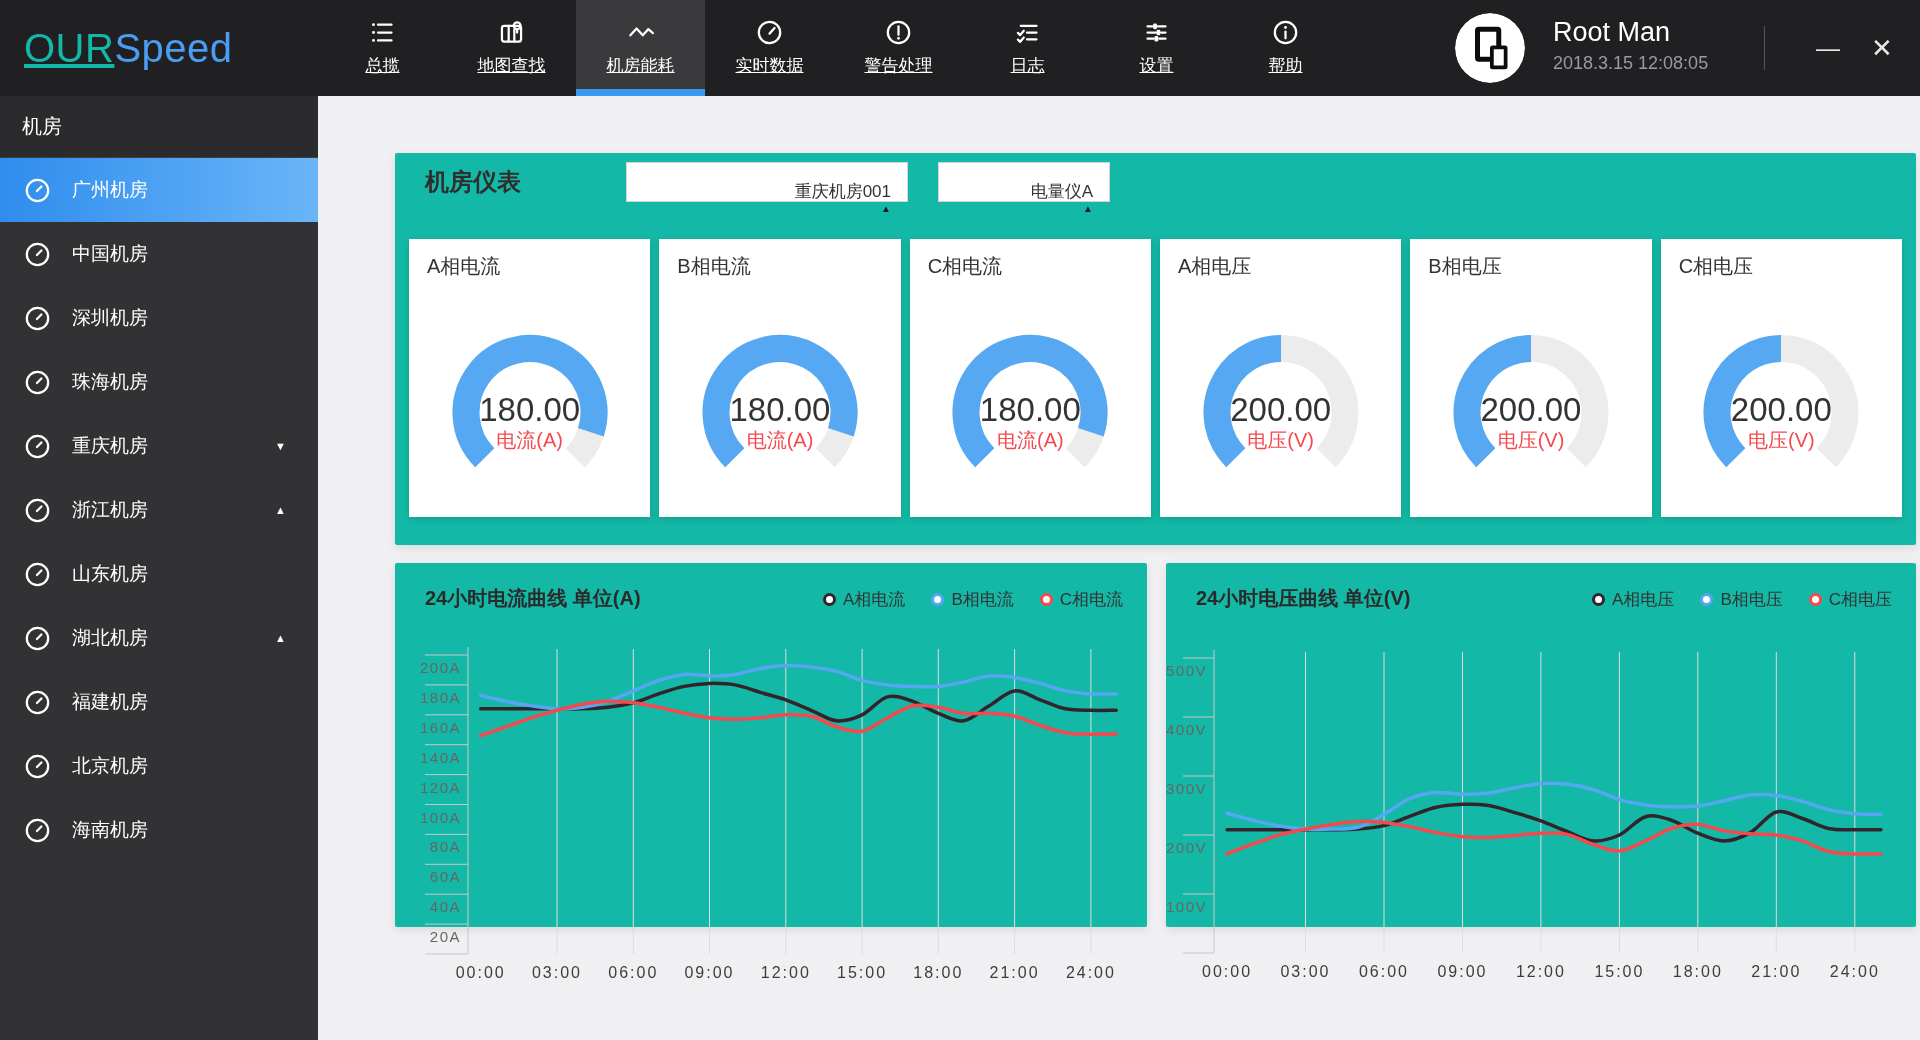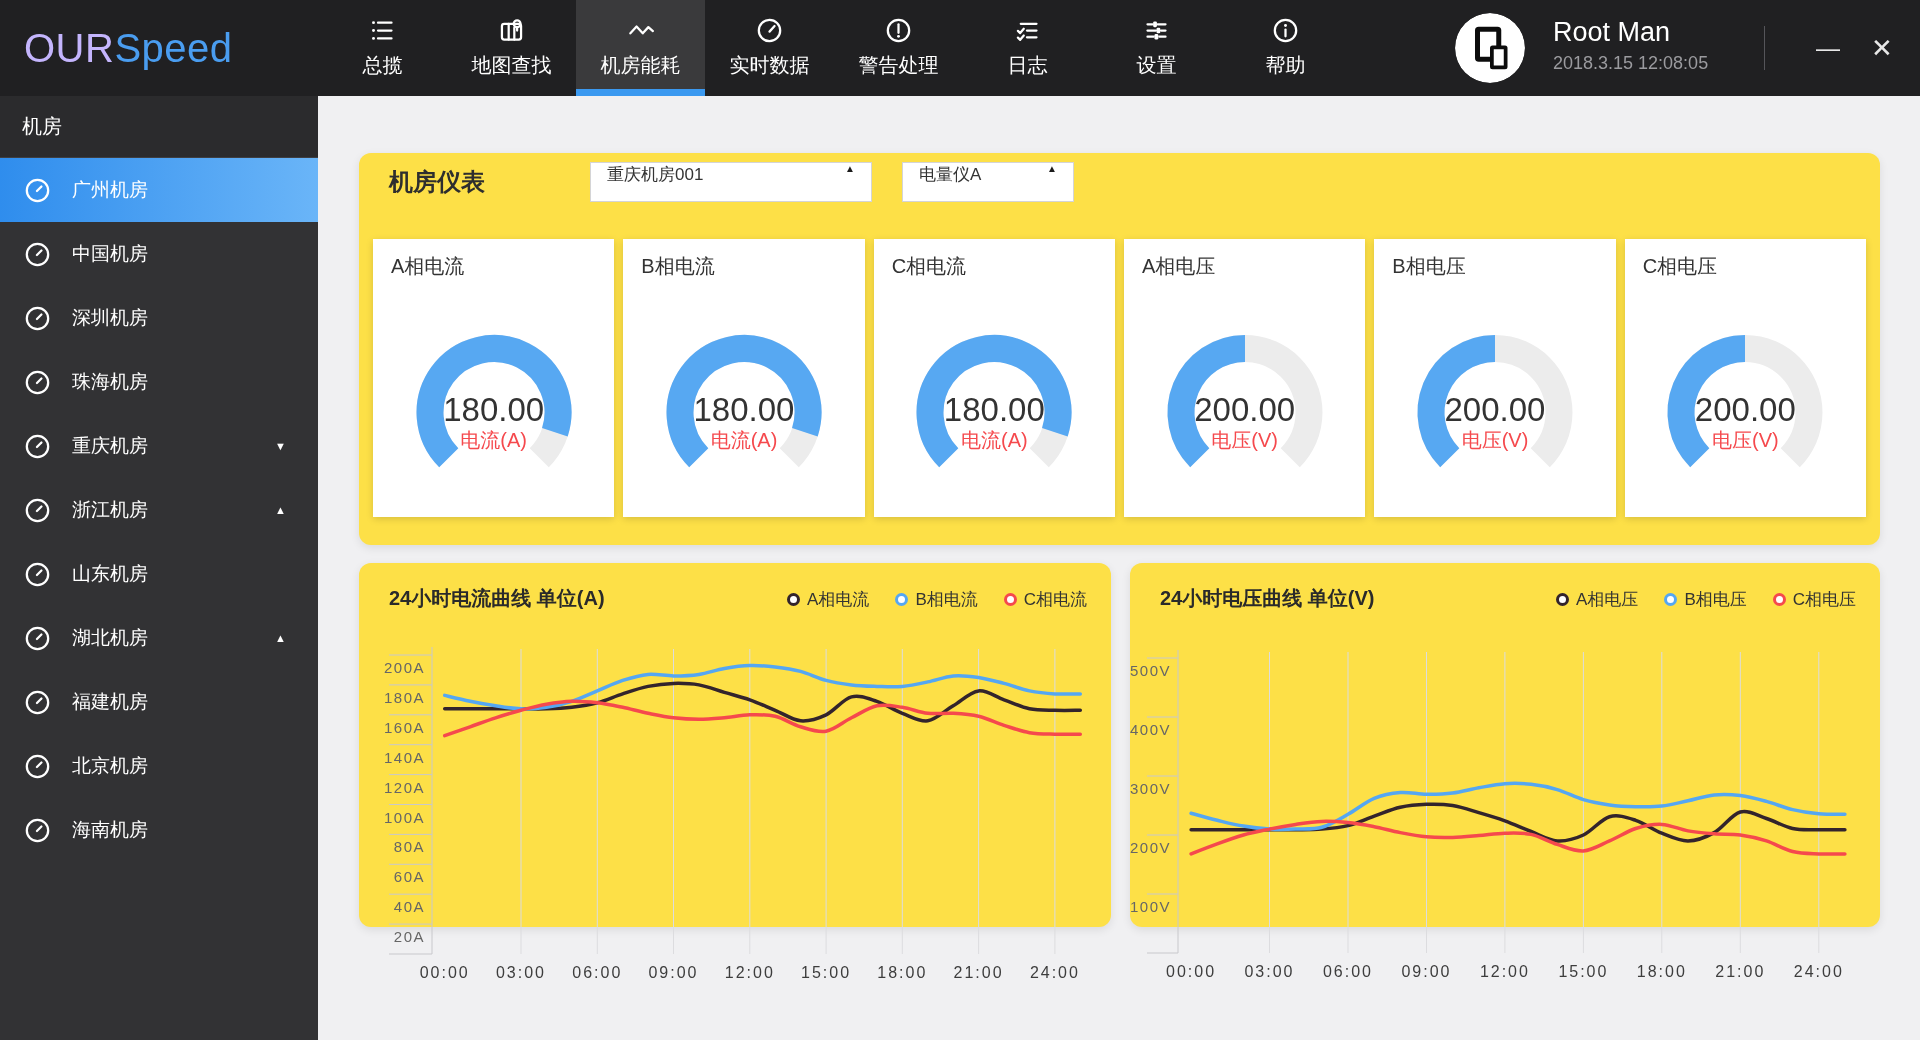--- a/index.html
+++ b/index.html
@@ -3,26 +3,26 @@
 <meta charset="utf-8">
 <style>
   * { margin:0; padding:0; box-sizing:border-box; }
   html,body { width:1920px; height:1040px; overflow:hidden;
     font-family:"Liberation Sans","DejaVu Sans",sans-serif; background:#f0f0f2; }
 
   
   #topbar { position:absolute; left:0; top:0; width:1920px; height:96px; background:#202022; z-index:30; }
   .logo { position:absolute; left:24px; top:0; height:96px; display:flex; align-items:center;
           font-size:40px; letter-spacing:0.5px; }
-  .logo-a { color:#c4b5fd; }
+  .logo-a { color:#14b8a6;text-decoration:underline; }
   .logo-b { color:#4a9df0; }
   #nav { position:absolute; left:318px; top:0; height:96px; display:flex; }
   .tab { width:129px; height:96px; display:flex; flex-direction:column; align-items:center;
          justify-content:center; gap:8px; color:#fff; cursor:pointer; }
-  .tab .nav-label { font-size:20px; }
+  .tab .nav-label { font-size:17px;text-decoration:underline; }
   .tab.active { background:#3a3a3c; box-shadow: inset 0 -7px 0 #3b99f0; }
   .avatar { position:absolute; left:1455px; top:13px; width:70px; height:70px; border-radius:50%; overflow:hidden; }
   .userinfo { position:absolute; left:1553px; top:17px; color:#fff; }
   .uname { font-size:27px; }
   .utime { font-size:18px; color:#9b9b9f; margin-top:5px; }
   .win-div { position:absolute; left:1764px; top:26px; width:1px; height:44px; background:#55555a; }
   .winbtn { position:absolute; top:0; width:54px; height:96px; display:flex; align-items:center;
             justify-content:center; color:#e8e8e8; cursor:pointer; }
   .winbtn.min { left:1801px; font-size:24px; }
   .winbtn.close { left:1855px; font-size:26px; }
@@ -32,26 +32,26 @@
   .sb-header { height:62px; display:flex; align-items:center; padding-left:22px; color:#fff;
                font-size:20px; background:#2b2b2d; border-bottom:1px solid #3f3f42; }
   .sb-item { height:64px; display:flex; align-items:center; padding:0 32px 0 24px; color:#fff;
              font-size:19px; cursor:pointer; }
   .sb-item .sb-ico { width:27px; height:27px; margin-right:21px; flex:none; }
   .sb-item.active { background:linear-gradient(90deg,#2f8ded,#6ab5f8); }
   .sb-caret { margin-left:auto; font-size:11px; color:#fff; }
 
   
   #main { position:absolute; left:318px; top:96px; right:0; bottom:0; background:#f0f0f2; }
-  .panel { position:absolute; background:#fde047; border-radius:12px; box-shadow:0 3px 10px rgba(0,0,0,.09); }
+  .panel { position:absolute; background:#14b8a6; border-radius:2px; box-shadow:0 3px 10px rgba(0,0,0,.09);margin-left:36px; }
   .panel-meters { left:41px; top:57px; width:1521px; height:392px; }
   .panel-meters h2 { position:absolute; left:30px; top:13px; font-size:24px; color:#2e2e2e; font-weight:bold; }
   .dd { position:absolute; top:9px; height:40px; border:1px solid #d4d4d6; background:#fff;
-        display:flex; align-items:flex-start; justify-content:space-between; padding:0 16px;
-        font-size:17px; color:#333; cursor:pointer; }
+        display:flex; align-items:flex-end; justify-content:space-between; padding:17px 16px;
+        font-size:17px; color:#333; cursor:pointer;flex-direction:column; }
   .dd1 { left:231px; width:282px; }
   .dd2 { left:543px; width:172px; }
   .caret { font-size:10px; color:#1b1b1b; margin-left:14px; }
 
   #cards { position:absolute; left:14px; top:86px; right:14px; height:278px; display:grid;
            grid-template-columns:repeat(6,1fr); gap:9px; }
   .gcard { position:relative; background:#fff; box-shadow:0 2px 7px rgba(0,0,0,.15); }
   .gcard-title { position:absolute; left:18px; top:14px; font-size:20px; color:#333; }
   .gcard svg { position:absolute; left:50%; top:90px; transform:translateX(-50%); }
   .gval { position:absolute; left:0; right:0; top:152px; text-align:center; font-size:33px; color:#333; }

